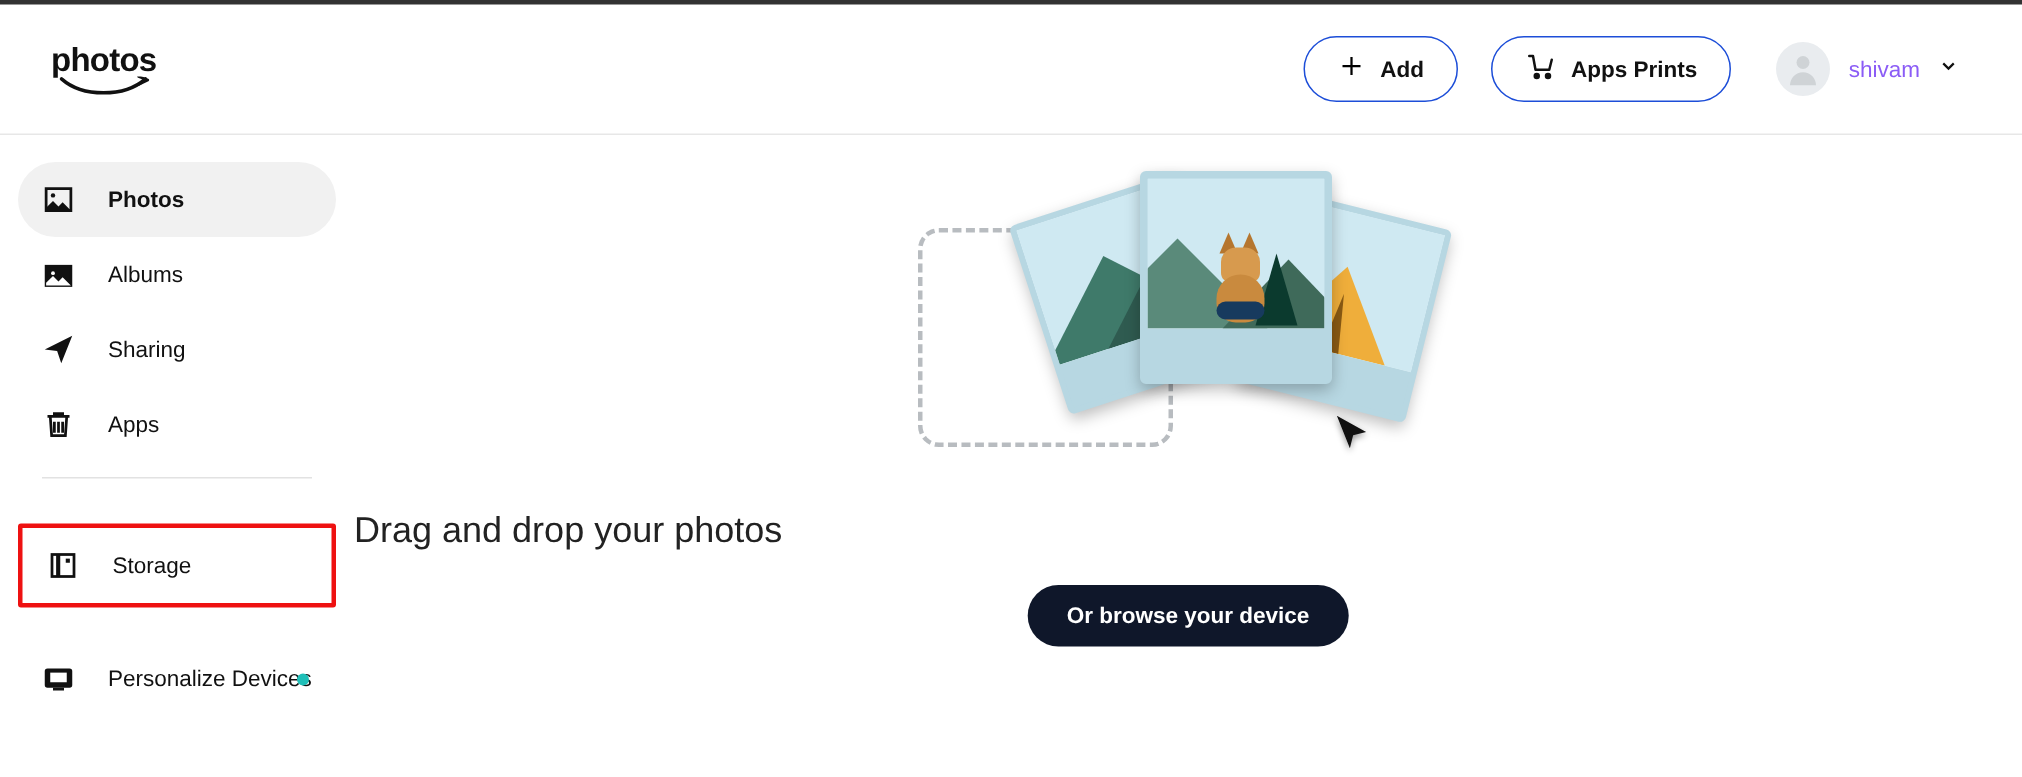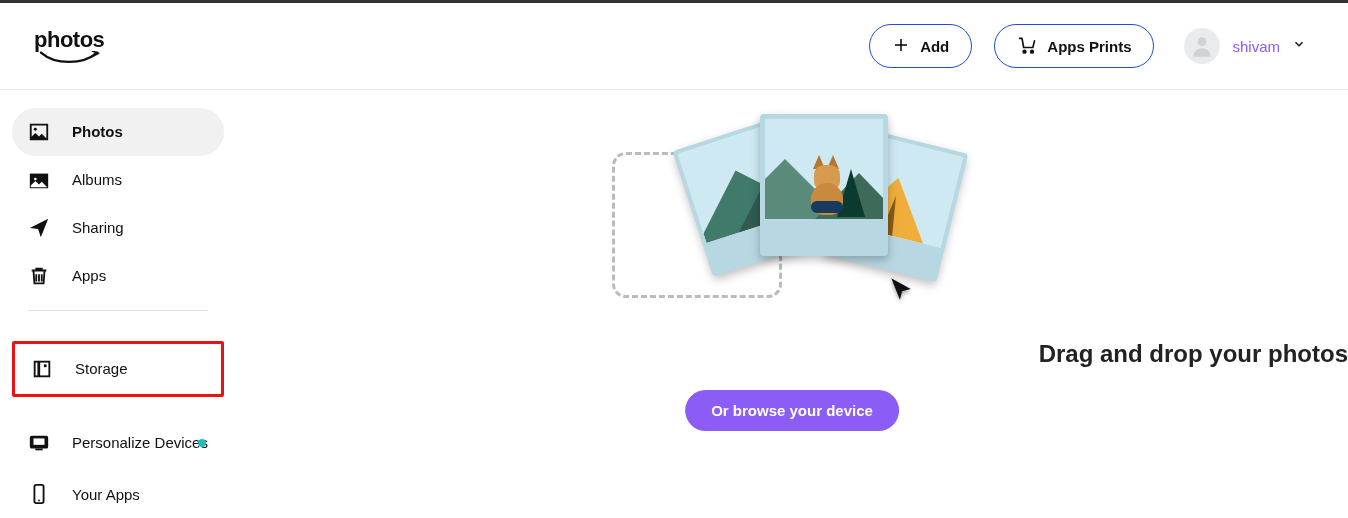--- a/index.html
+++ b/index.html
@@ -99,26 +99,26 @@
   .dog .harness{position:absolute;bottom:2px;left:6px;width:32px;height:12px;background:#173a5e;border-radius:8px;}
   .tent{ position:absolute; bottom:0; left:10px; width:0;height:0;
          border-left:40px solid transparent;border-right:40px solid transparent;border-bottom:58px solid #efae3b;}
   .tentslit{position:absolute;bottom:0;left:46px;width:0;height:0;border-left:6px solid transparent;border-right:6px solid transparent;border-bottom:40px solid #8a5a13;}
   .cursor {
     position:absolute; right:-2px; bottom:12px; z-index:3;
   }
   .cursor svg{ width:26px;height:26px; fill:#111; filter:drop-shadow(0 2px 2px rgba(0,0,0,.4));}
 
   .headline {
-    position:absolute; top:250px; left:0; right:0; text-align:right;
-    font-size:24px; font-weight:700; color:#222;
+    position:absolute; top:250px; left:0; right:0; text-align:left;
+    font-size:24px; font-weight:400; color:#222;
   }
   .browse-btn {
     position:absolute; top:300px; left:50%; transform: translateX(-50%);
-    background:#8b5cf6; color:#fff; font-weight:700; font-size:15px;
+    background:#0f172a; color:#fff; font-weight:700; font-size:15px;
     padding: 12px 26px; border-radius: 24px; border:none; cursor:pointer;
   }
 </style>
 </head>
 <body>
 
 <div class="header">
   <div class="logo">
     <span class="logo-text">photos</span>
     <svg class="logo-smile" viewBox="0 0 80 18">
@@ -231,29 +231,20 @@
             <rect x="3" y="5" width="18" height="12" rx="1" fill="none" stroke="#111" stroke-width="2"></rect>
             <rect x="3" y="5" width="18" height="12" rx="1" fill="#111"></rect>
             <rect x="6" y="7" width="12" height="7" fill="#fff"></rect>
             <rect x="8" y="18" width="8" height="2"></rect>
           </svg>
       </span>
       <span style="line-height:1.2">Personalize Devices</span>
       <span class="dot"></span>
     </div>
 
-    <div class="side-item">
-      <span class="icon">
-        <svg viewBox="0 0 24 24">
-            <rect x="7" y="2" width="10" height="20" rx="2" fill="none" stroke="#111" stroke-width="2"></rect>
-            <circle cx="12" cy="19" r="1"></circle>
-          </svg>
-      </span>
-      <span>Your Apps</span>
-    </div>
   </nav>
 
   <div class="content">
 
     <div class="illus-wrap">
       <div class="dash-box"></div>
 
       <div class="photo left">
         <div class="img">
             <div class="sky"></div>

